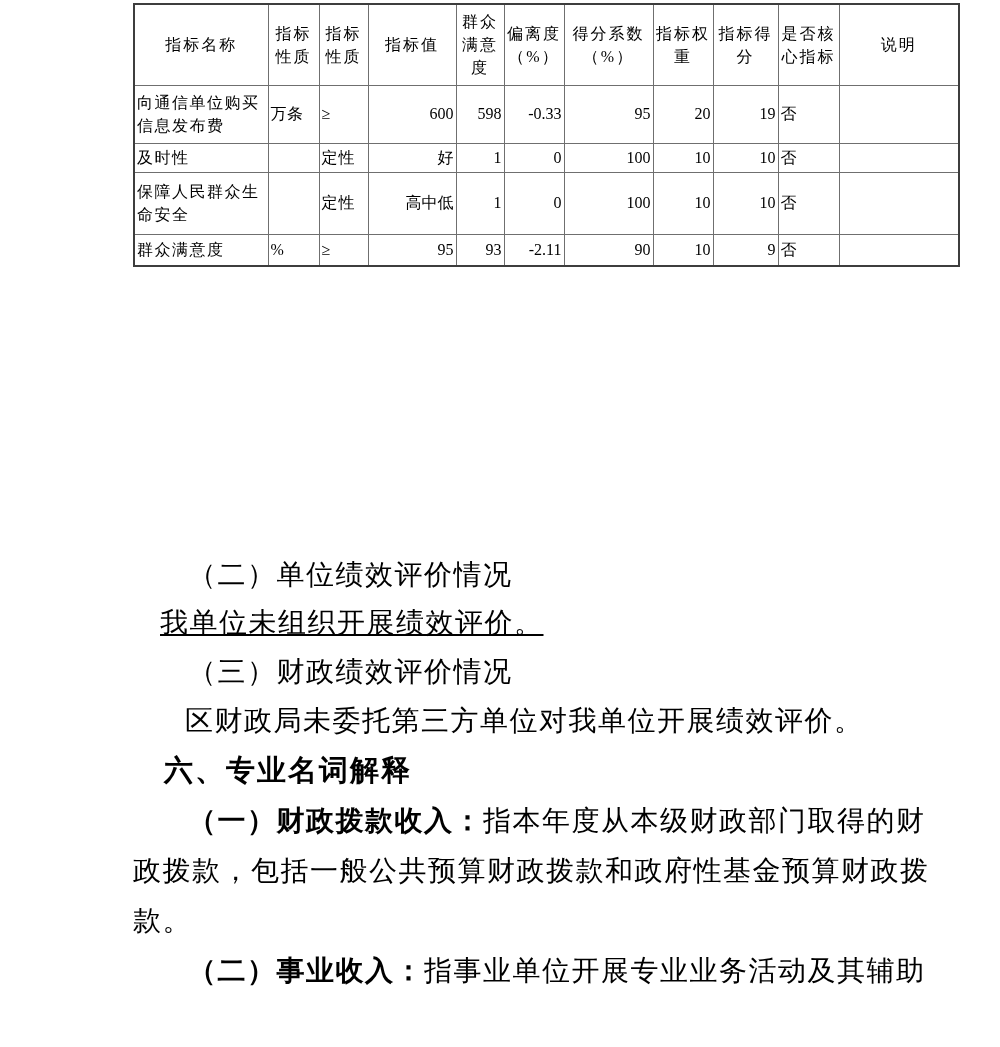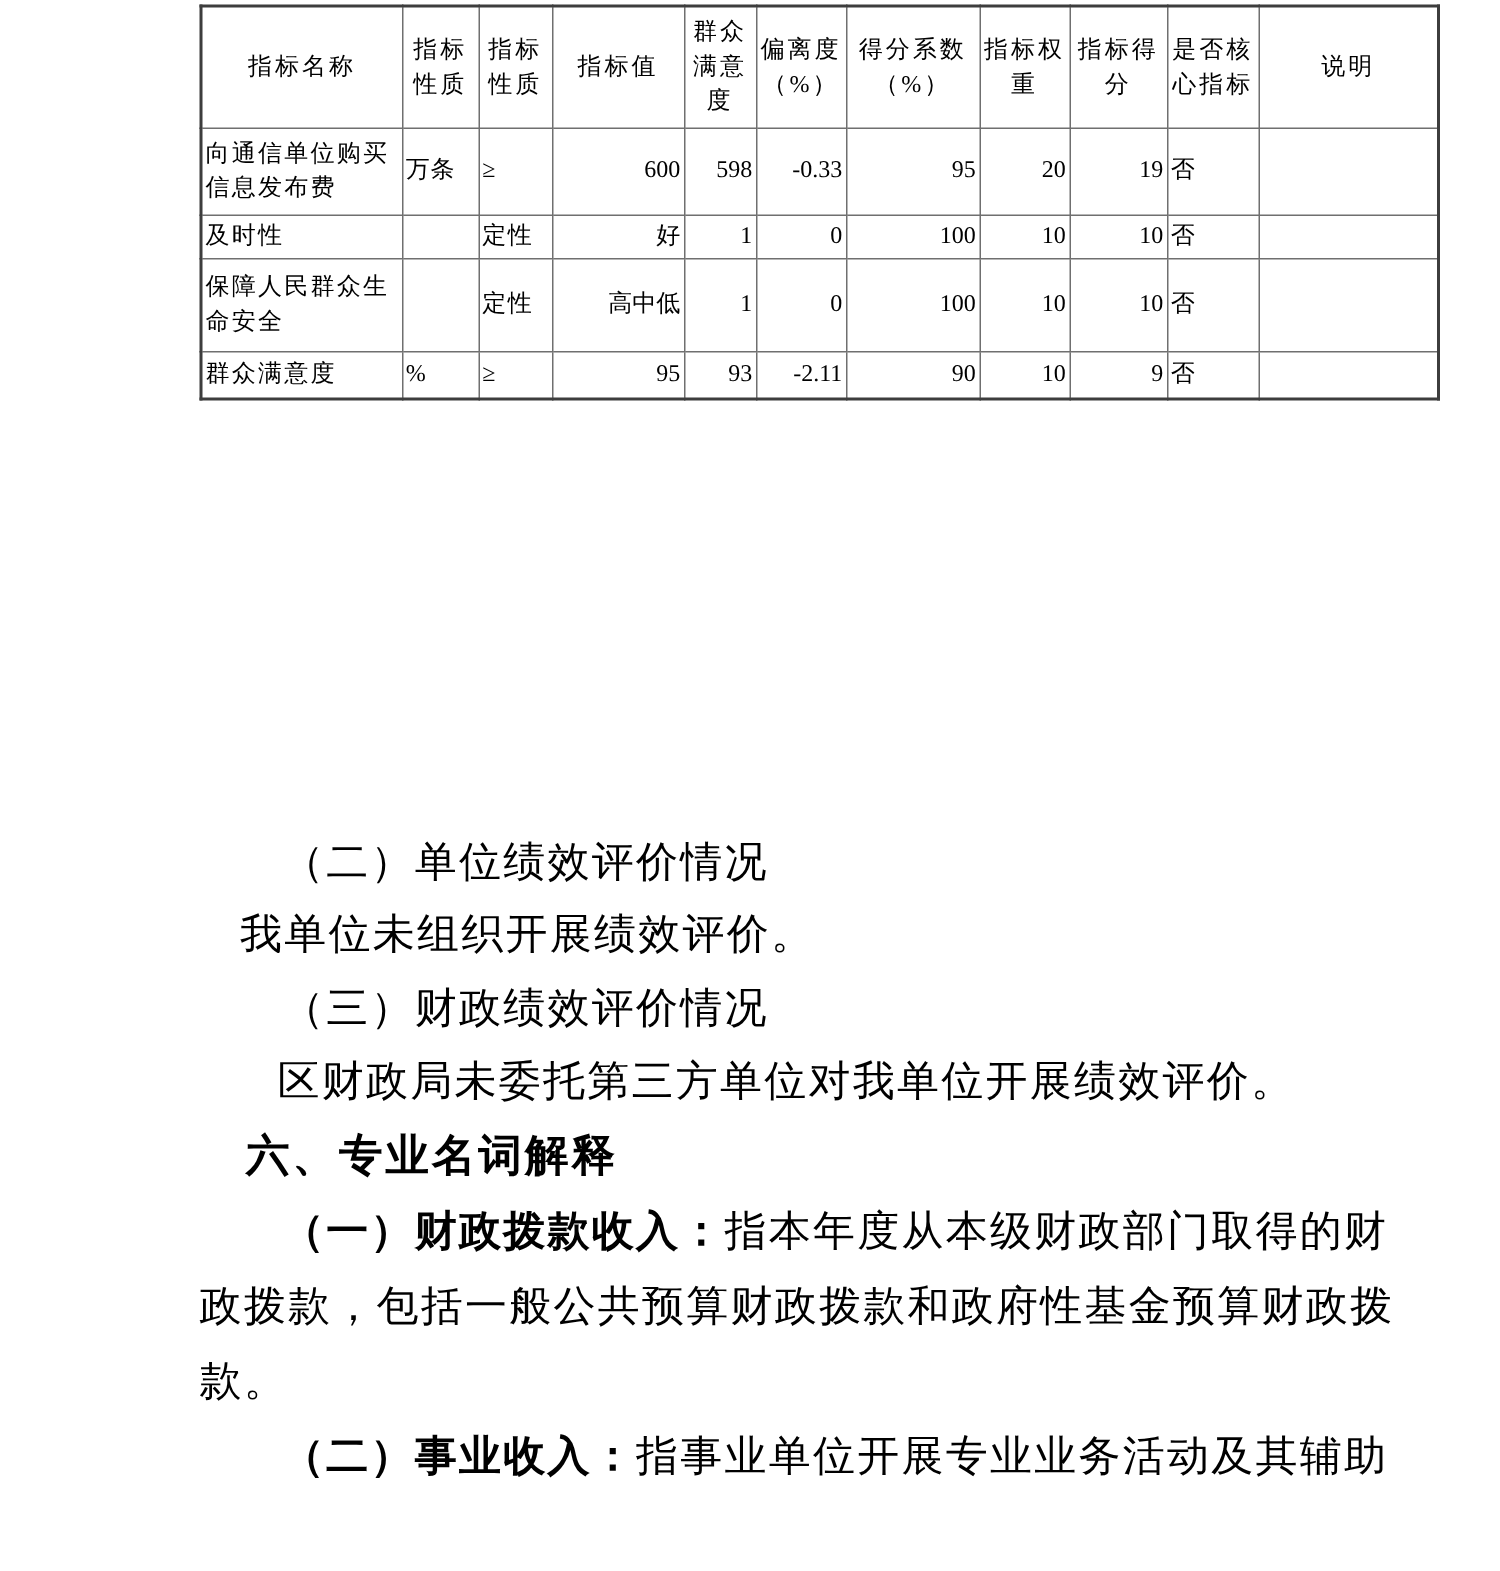--- a/index.html
+++ b/index.html
@@ -115,21 +115,21 @@
       <td class="num">90</td>
       <td class="num">10</td>
       <td class="num">9</td>
       <td class="c-core">否</td>
       <td></td>
     </tr>
   </tbody>
     </table>
 
   <div class="tline kai" style="left:188px; top:556px;text-align:center;">（二）单位绩效评价情况</div>
-  <div class="tline kai" style="left:160px; top:604px;">我单位未组织开展绩效评价。</div>
+  <div class="tline kai" style="left:160px; top:604px;text-decoration:underline;">我单位未组织开展绩效评价。</div>
   <div class="tline kai" style="left:188px; top:653px;">（三）财政绩效评价情况</div>
   <div class="tline kai" style="left:160px; top:702px;margin-left:25px;">区财政局未委托第三方单位对我单位开展绩效评价。</div>
   <div class="tline h6" style="left:164px; top:751px;">六、专业名词解释</div>
 
   <div class="tline" style="left:188px; top:802px;"><span class="lead">（一）财政拨款收入：</span><span>指本年度从本级财政部门取得的财</span></div>
   <div class="tline" style="left:133px; top:852px;">政拨款，包括一般公共预算财政拨款和政府性基金预算财政拨</div>
   <div class="tline" style="left:133px; top:902px;">款。</div>
 
   <div class="tline" style="left:188px; top:952px;"><span class="lead">（二）事业收入：</span><span>指事业单位开展专业业务活动及其辅助</span></div>
 

